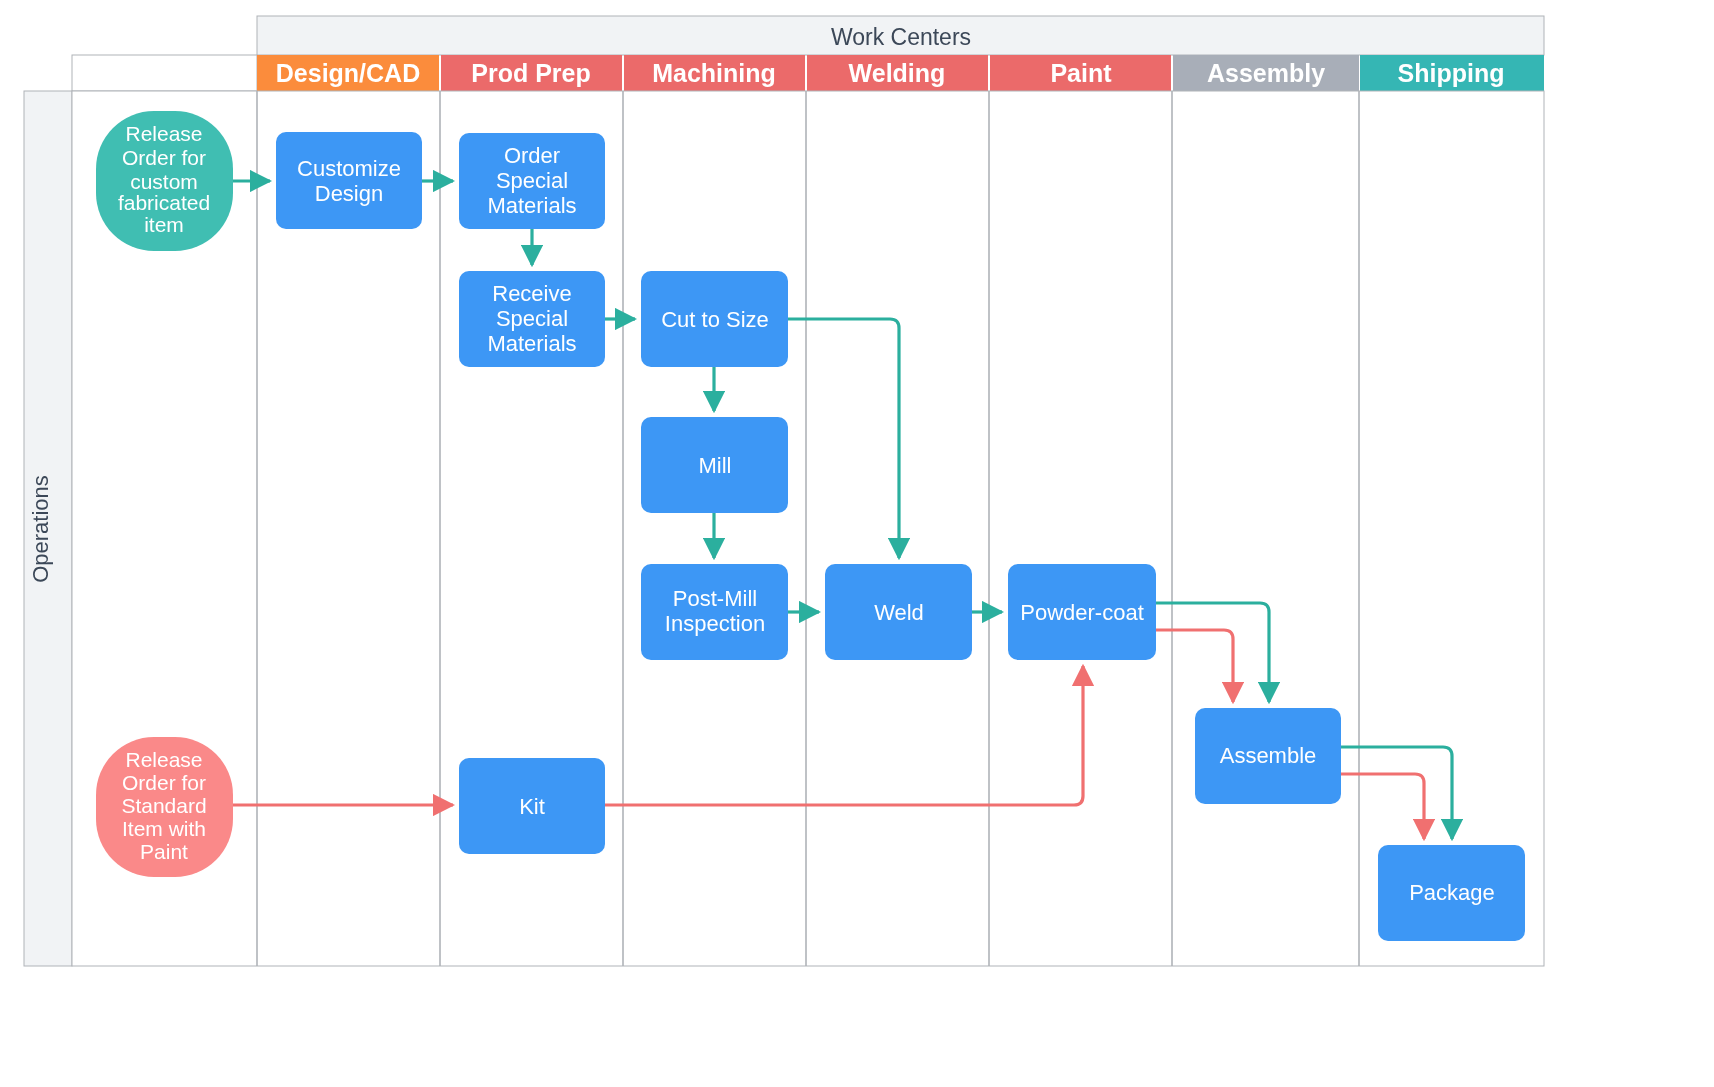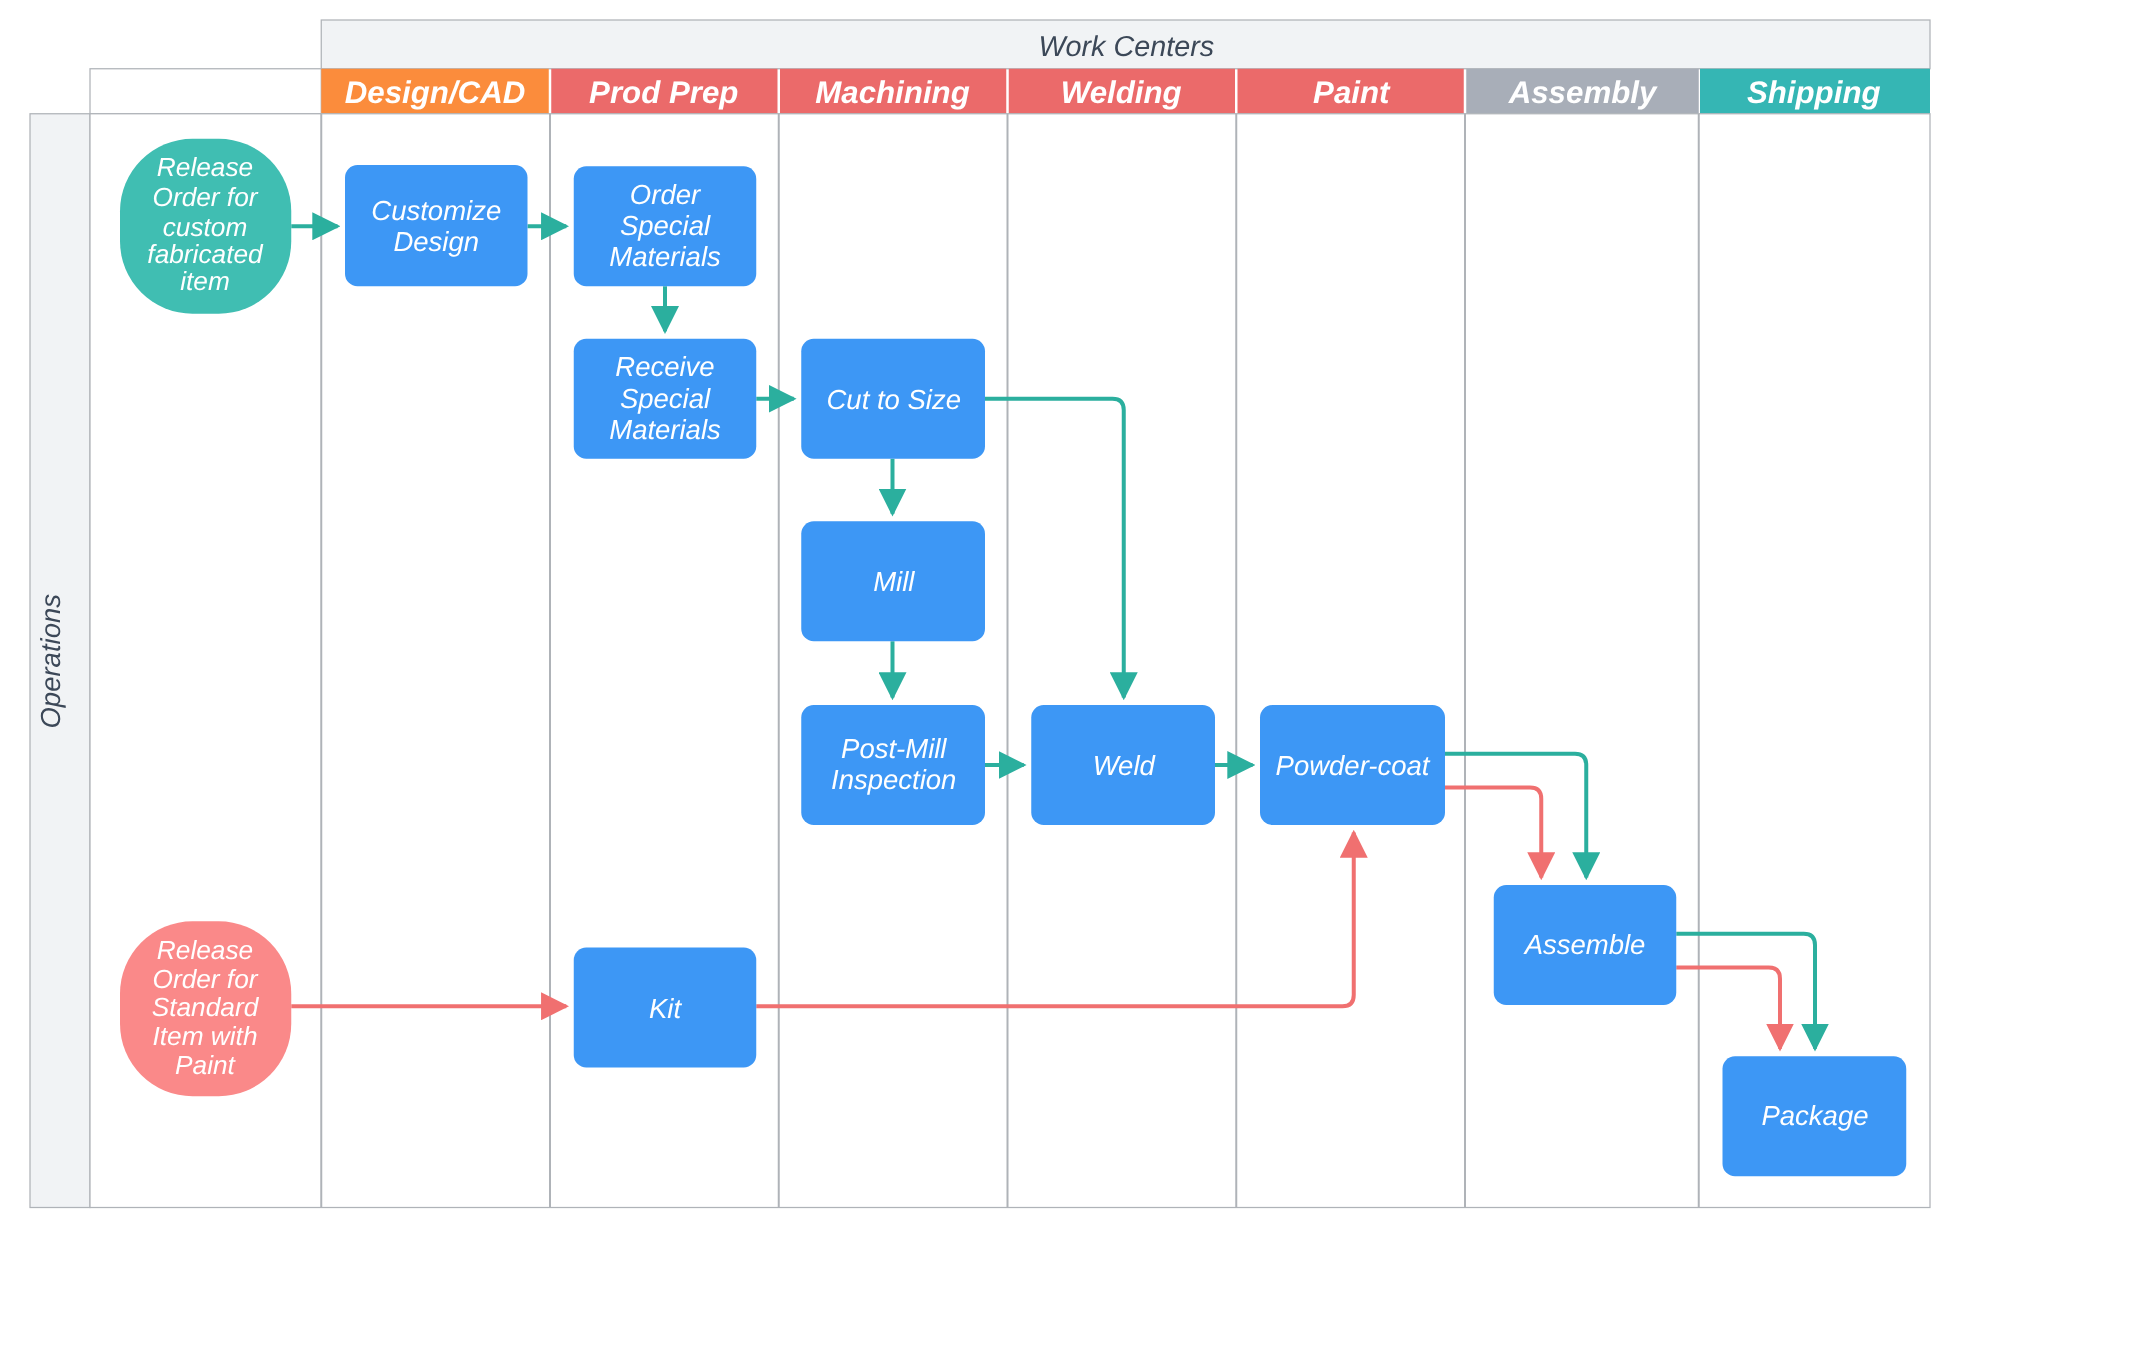--- a/index.html
+++ b/index.html
@@ -1,17 +1,17 @@
 <!DOCTYPE html>
 <html><head>
 <meta charset="utf-8">
 <style>
   html,body{margin:0;padding:0;background:#ffffff;}
   body{width:1714px;height:1087px;font-family:"Liberation Sans",sans-serif;overflow:hidden;}
-  #stage{position:relative;width:1714px;height:915px;font-style:italic;}
+  #stage{position:relative;width:1714px;height:915px;}
   svg{display:block;}
   .hdrtxt{font-family:"Liberation Sans",sans-serif;font-weight:bold;font-size:25px;fill:#ffffff;}
   .grouptxt{font-family:"Liberation Sans",sans-serif;font-size:23px;fill:#3c4858;}
   .lanetxt{font-family:"Liberation Sans",sans-serif;font-size:22px;fill:#3c4858;}
   .nodetxt{font-family:"Liberation Sans",sans-serif;font-size:22px;fill:#ffffff;}
   .termtxt{font-family:"Liberation Sans",sans-serif;font-size:21px;fill:#ffffff;}
 </style>
 </head>
 <body>
 

